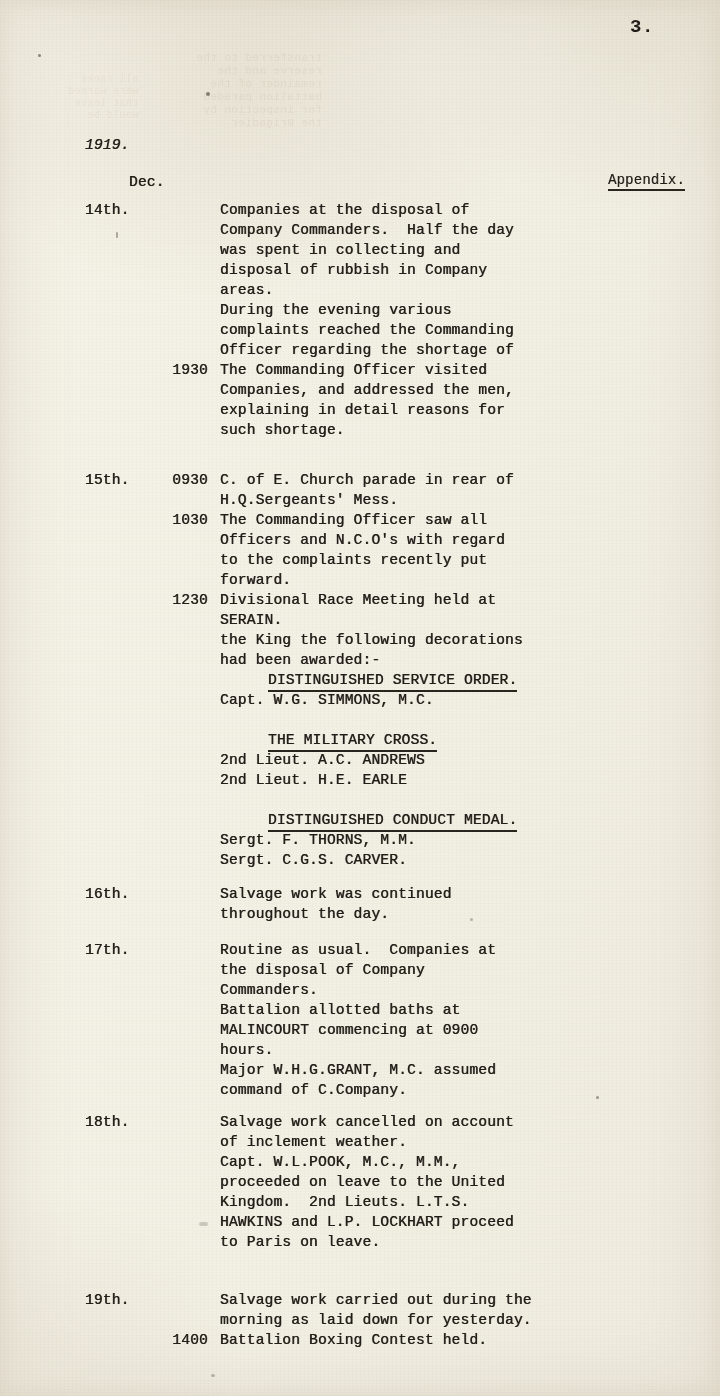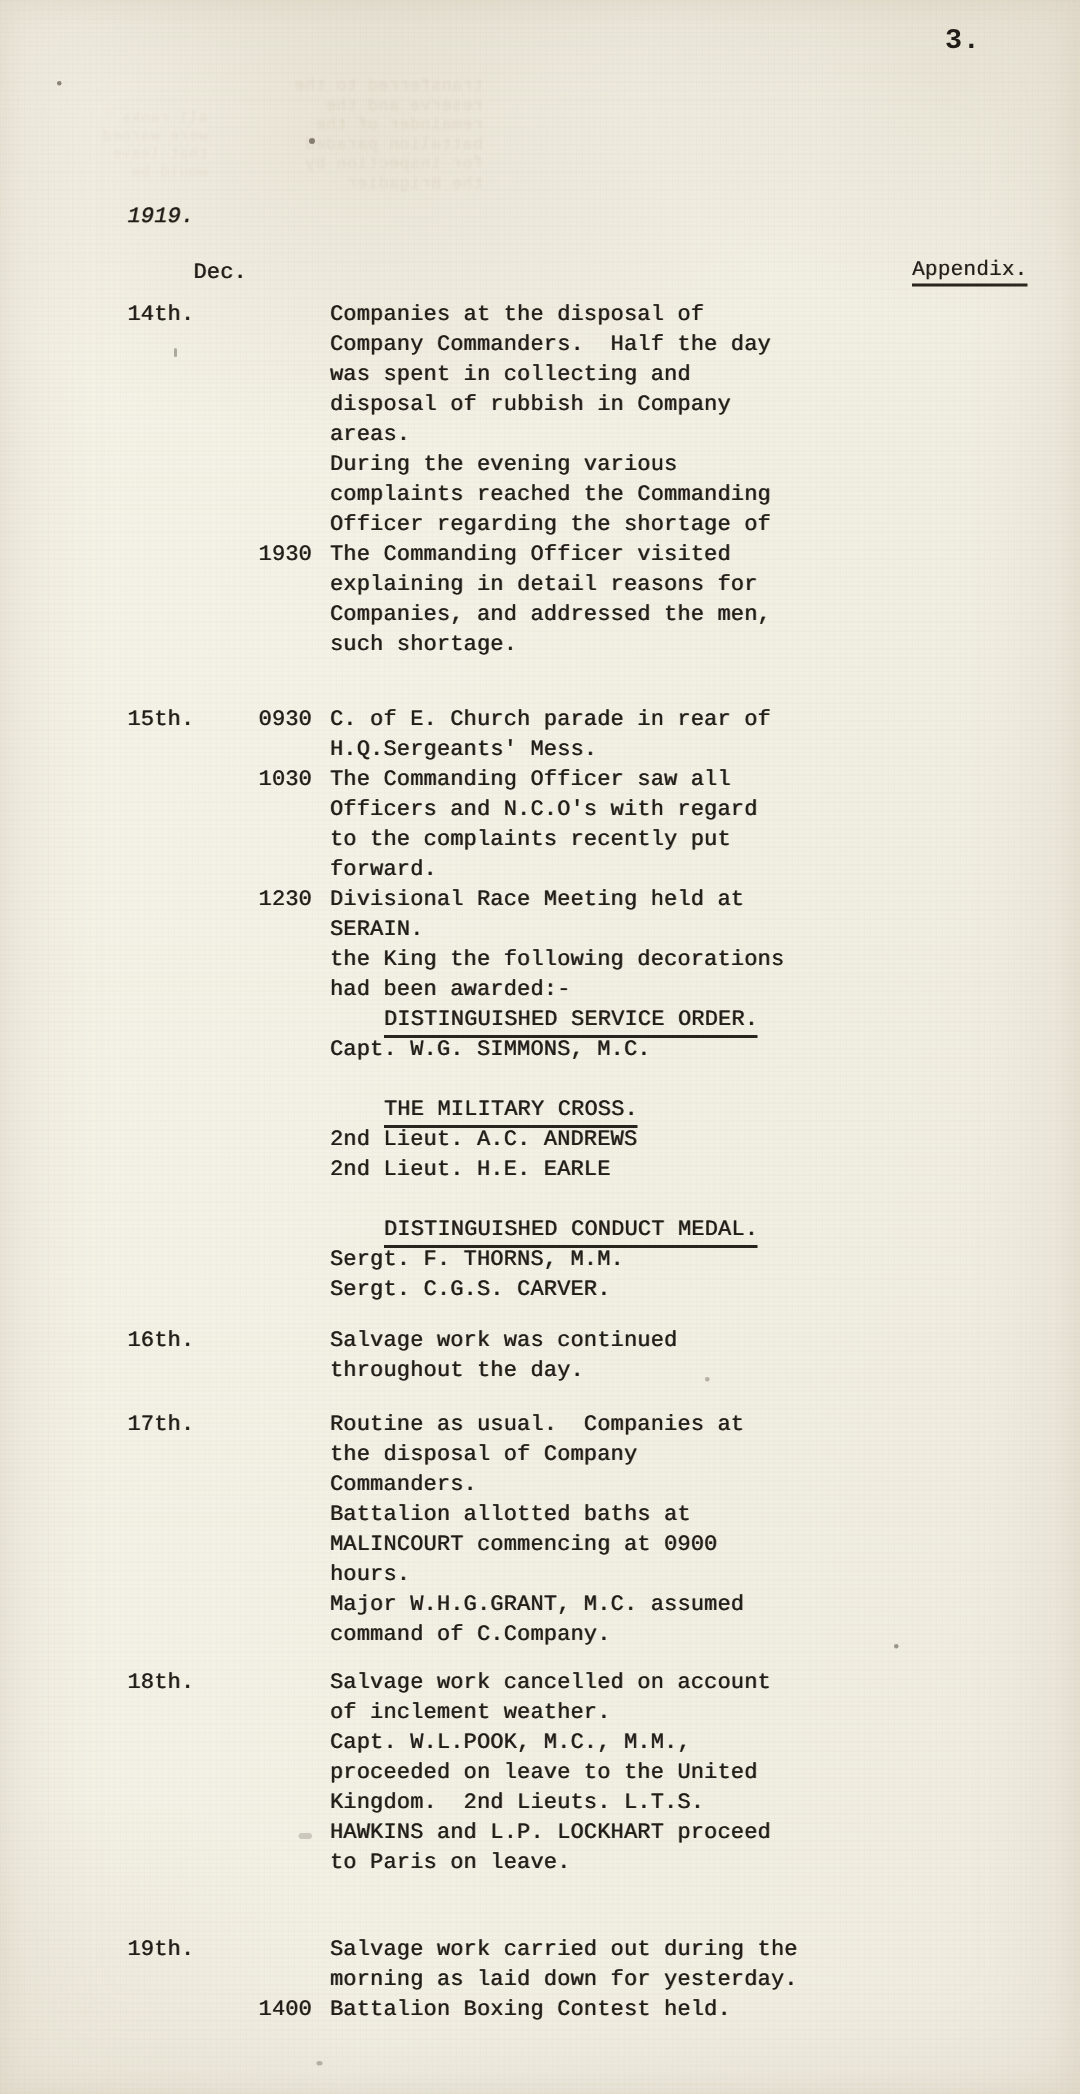--- a/index.html
+++ b/index.html
@@ -133,21 +133,21 @@
     left: 220px;
     width: 470px;
     white-space: pre;
   }
 
   .row { position: relative; height: 20px; }
 
   
   .award-head {
     display: inline-block;
-    margin-left: 36px;
+    margin-left: 48px;
     border-bottom: 2px solid #2a241e;
     padding-bottom: 0px;
     line-height: 19px;
     font-family: Liberation Mono, monospace;
   }
 </style>
 </head>
 <body>
 
 <div id="page">
@@ -202,24 +202,24 @@
           <div class="tw col-body">complaints reached the Commanding</div>
         </div>
         <div class="row">
           <div class="tw col-body">Officer regarding the shortage of</div>
         </div>
         <div class="row">
           <div class="tw col-time">1930</div>
           <div class="tw col-body">The Commanding Officer visited</div>
         </div>
         <div class="row">
+          <div class="tw col-body">Companies, and addressed the men,</div>
+        </div>
+        <div class="row">
           <div class="tw col-body">explaining in detail reasons for</div>
-        </div>
-        <div class="row">
-          <div class="tw col-body">Companies, and addressed the men,</div>
         </div>
         <div class="row">
           <div class="tw col-body">such shortage.</div>
         </div>
       </div>
       <div class="entry" style="top: 470px;">
         <div class="row">
           <div class="tw col-date">15th.</div>
           <div class="tw col-time">0930</div>
           <div class="tw col-body">C. of E. Church parade in rear of</div>

